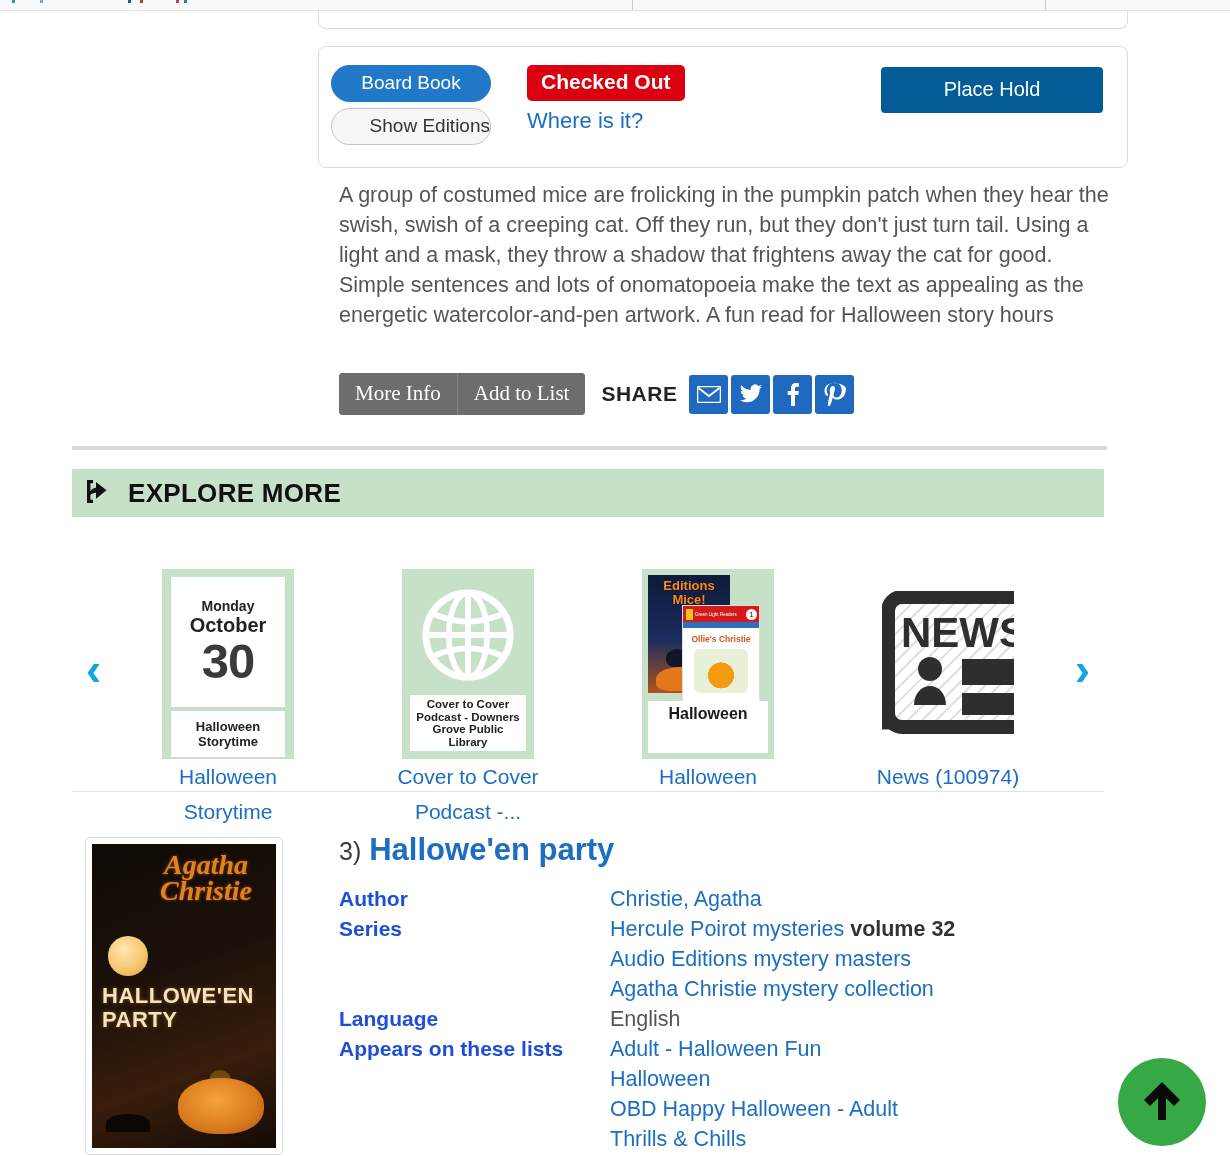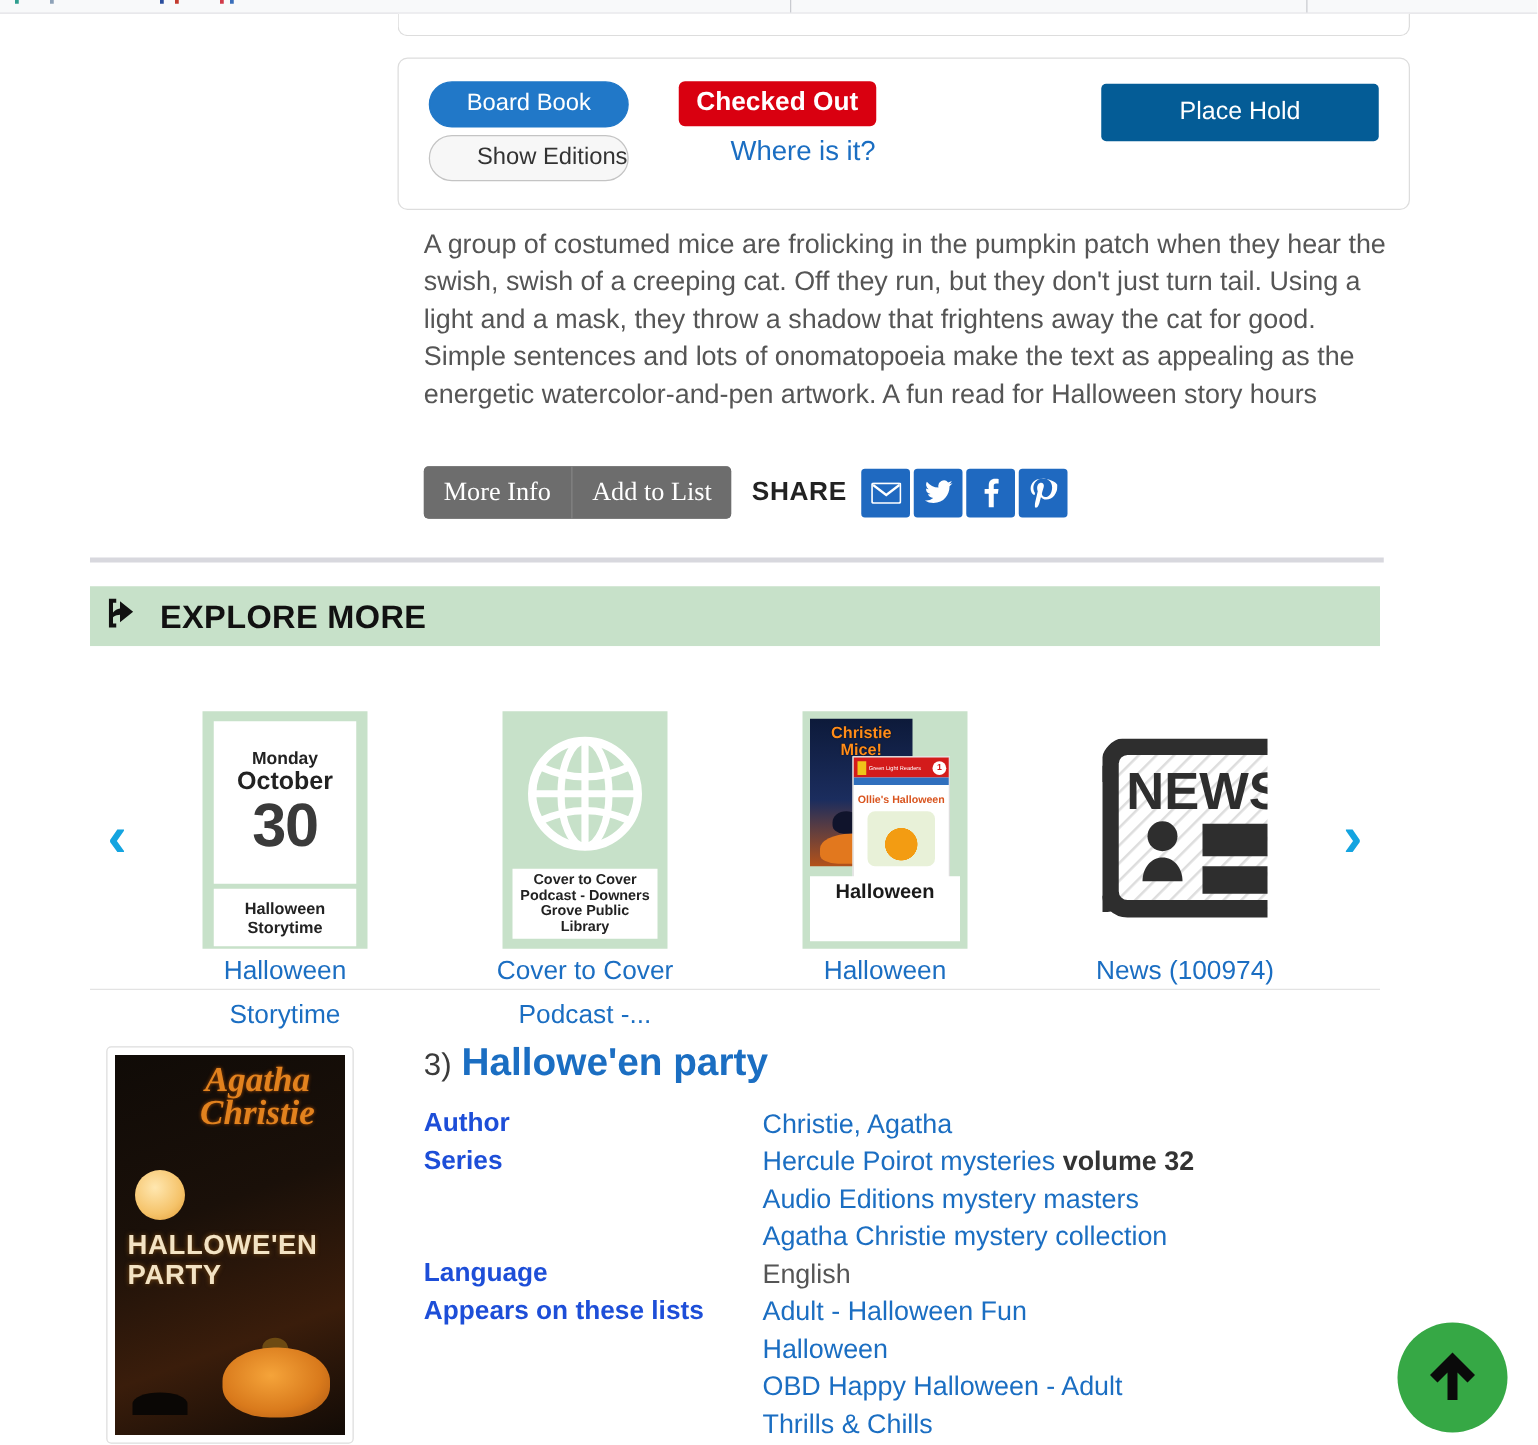--- a/index.html
+++ b/index.html
@@ -49,21 +49,21 @@
   .actions-panel {
     position: absolute;
     top: 46px; left: 318px;
     width: 810px; height: 122px;
     border: 1px solid #ddd;
     border-radius: 8px;
     background: #fff;
   }
   .fmt-col {
     position: absolute;
-    top: 18px; left: 24px;
+    top: 18px; left: 12px;
     width: 160px;
   }
   .btn-format {
     display: block;
     width: 160px;
     padding: 7px 0 8px;
     text-align: center;
     background: #2178c8;
     color: #fff;
     border: 1px solid #2178c8;
@@ -81,21 +81,21 @@
     background: #f7f7f7;
     color: #333;
     border: 1px solid #c4c4c4;
     border-radius: 22px;
     font-size: 19px;
     line-height: 20px;
     cursor: pointer;
   }
   .status-col {
     position: absolute;
-    top: 18px; left: 224px; text-align: right;
+    top: 18px; left: 208px;
   }
   .badge-status {
     display: inline-block;
     background: #d90010;
     color: #fff;
     font-weight: bold;
     font-size: 21px;
     line-height: 22px;
     padding: 6px 14px 8px;
     border-radius: 5px;
@@ -535,32 +535,32 @@
           </svg>
           <div class="globe-cap">Cover to Cover Podcast - Downers Grove Public Library</div>
         </div>
         <a class="tile-label" href="#">Cover to Cover Podcast -...</a>
       </div>
 
       <div class="tile">
         <div class="tile-img">
           <div class="bookstack">
             <div class="bk1">
-              <div class="t">Christie Mice!</div>
+              <div class="t">Editions Mice!</div>
               <div class="mouse"></div>
               <div class="pump"></div>
             </div>
             <div class="bk2">
               <div class="band">
                 <span class="gl"></span>
                 <span class="gt">Green Light Readers</span>
                 <span class="lvl">1</span>
               </div>
               <div class="band2"></div>
-              <div class="tt">Ollie's Halloween</div>
+              <div class="tt">Ollie's Christie</div>
               <div class="art"></div>
               <div class="auth">Olivier Dunrea</div>
             </div>
             <div class="bk-cap">Halloween</div>
           </div>
         </div>
         <a class="tile-label" href="#">Halloween</a>
       </div>
 
       <div class="tile">

